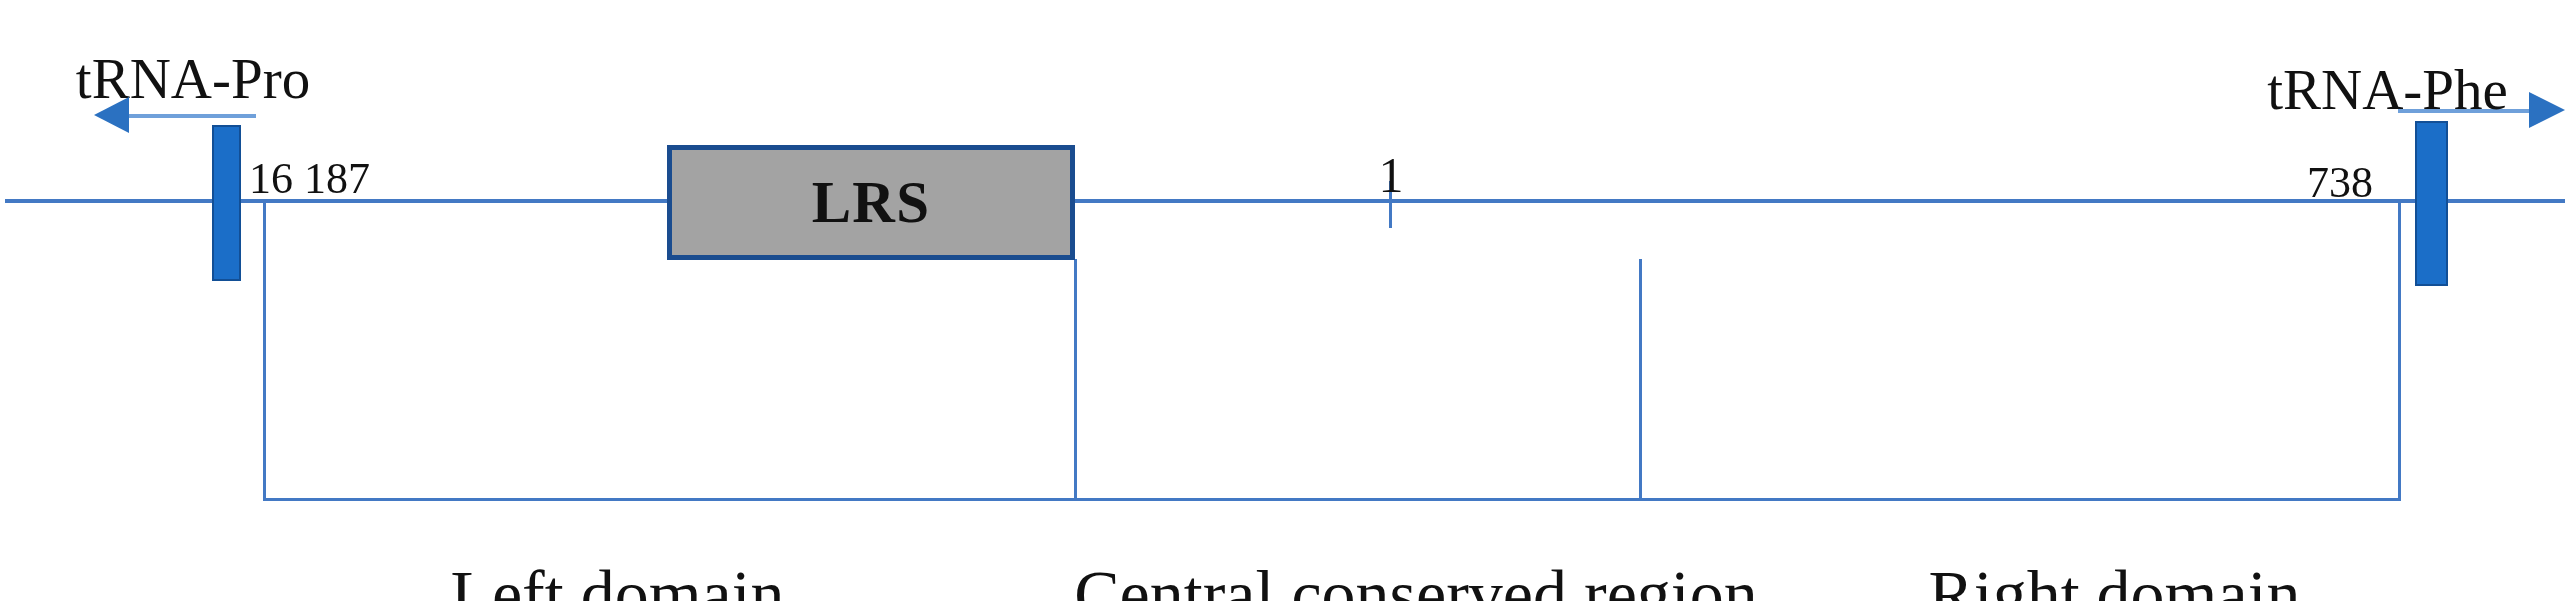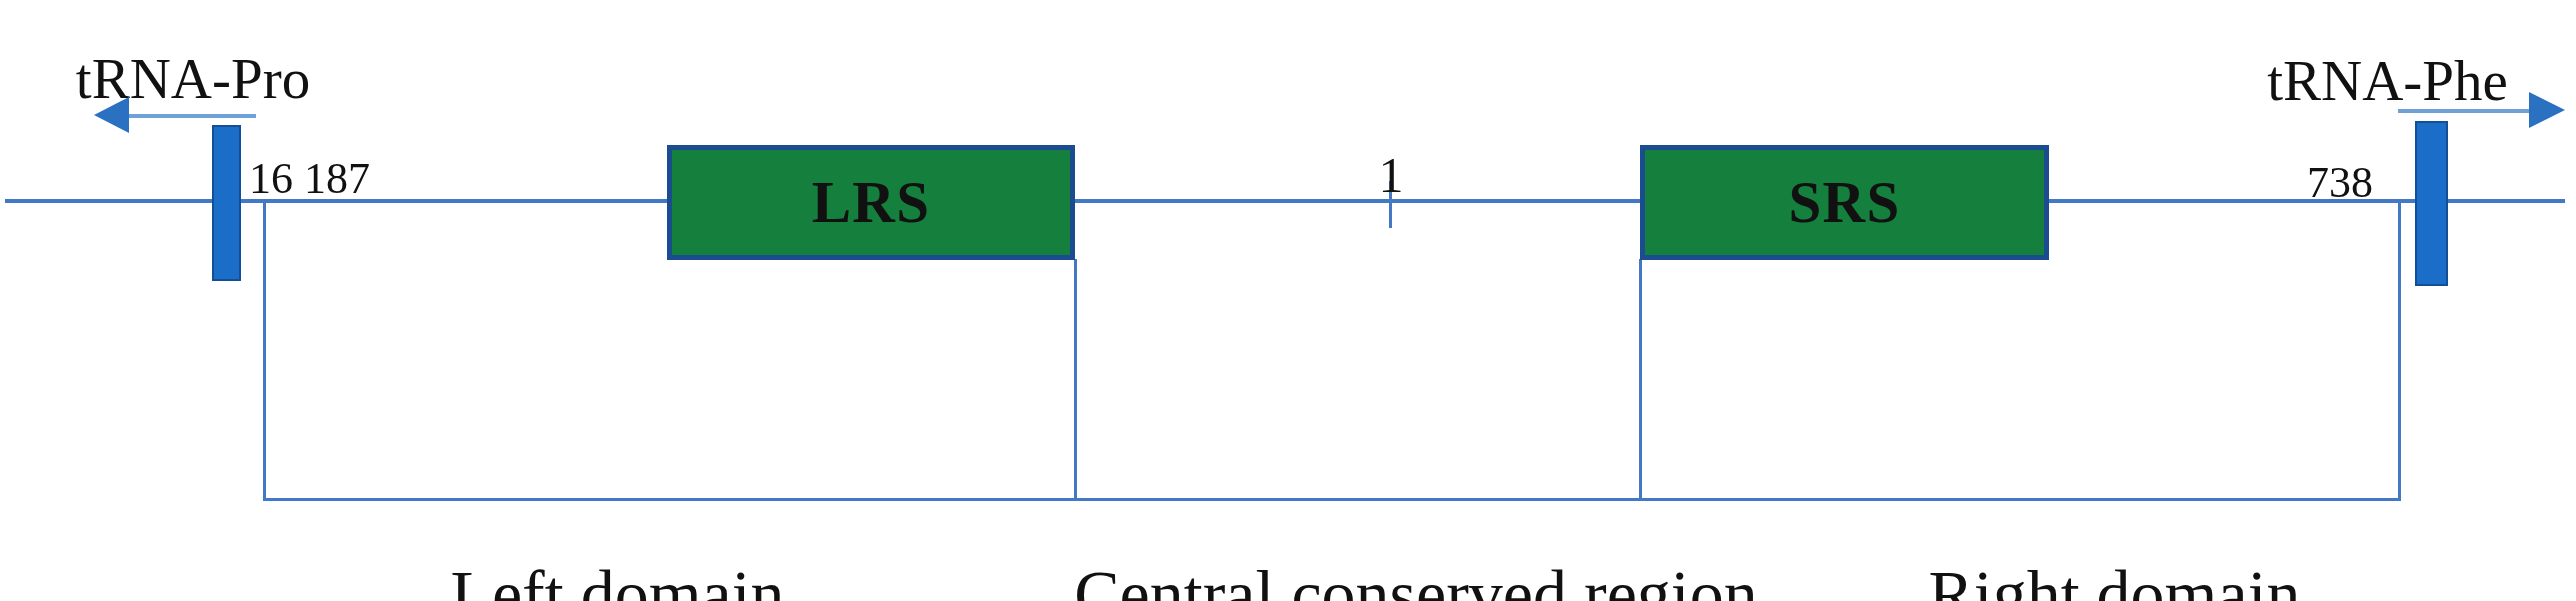--- a/index.html
+++ b/index.html
@@ -13,21 +13,21 @@
     margin-top:40px;
   }
   .abs{position:absolute;}
 
   
   .main-line{left:5px;top:159px;width:2560px;height:3.7px;background:#4379c4;z-index:1;}
 
   
   .gene-label{font-size:57px;line-height:1.0;text-align:center;white-space:nowrap;z-index:5;}
   .trna-pro-label{left:59px;top:10px;width:268px;}
-  .trna-phe-label{left:2244px;top:12px;width:287px;}
+  .trna-phe-label{left:2244px;top:21px;width:287px;}
 
   
   .arrow-shaft{height:4.4px;background:#6fa0da;z-index:4;}
   .arrow-shaft.left{left:122px;top:74px;width:134px;}
   .arrow-shaft.right{left:2398px;top:69px;width:134px;}
   .arrow-head{width:0;height:0;z-index:5;}
   .arrow-head.left{left:94px;top:57px;
     border-top:18.7px solid transparent;border-bottom:18.7px solid transparent;
     border-right:35px solid #2b71c1;}
   .arrow-head.right{left:2529px;top:52px;
@@ -42,21 +42,21 @@
   
   .pos-num{font-size:44px;line-height:1.0;white-space:nowrap;z-index:5;}
   .pos-16187{left:249px;top:117px;}
   .pos-738{left:2307px;top:121px;width:95px;}
   .origin-label{left:1363px;top:110px;width:56px;text-align:center;font-size:50px;line-height:1.0;z-index:5;}
 
   
   .origin-tick{left:1389px;top:141px;width:3.1px;height:47px;background:#4379c4;z-index:2;}
 
   
-  .seq-box{background:#15803d;border:5.6px solid #1a4c8f;z-index:3;
+  .seq-box{background:#a3a3a3;border:5.6px solid #1a4c8f;z-index:3;
     display:flex;align-items:center;justify-content:center;}
   .lrs-box{left:667px;top:105px;width:398px;height:105px;}
   .srs-box{left:1640px;top:105px;width:399px;height:105px;}
   .box-label{font-size:59px;font-weight:bold;line-height:1;letter-spacing:1.2px;}
 
   
   .bracket{background:#4379c4;z-index:1;}
   .bracket.v{width:3.1px;}
   .bracket-left-v{left:263px;top:161px;height:299px;}
   .bracket-lrs-v{left:1074px;top:219px;height:241px;}
@@ -83,23 +83,20 @@
   <div class="abs gene-bar trna-pro-bar"></div>
   <div class="abs pos-num pos-16187">16 187</div>
 
   <div class="abs origin-tick"></div>
   <div class="abs origin-label">1</div>
 
   <div class="abs seq-box lrs-box">
     <span class="box-label">LRS</span>
   </div>
 
-  <div class="abs seq-box srs-box">
-    <span class="box-label">SRS</span>
-  </div>
 
   <div class="abs gene-label trna-phe-label">tRNA-Phe</div>
   <div class="abs arrow-shaft right"></div>
   <div class="abs arrow-head right"></div>
   <div class="abs gene-bar trna-phe-bar"></div>
   <div class="abs pos-num pos-738">738</div>
 
   <div class="abs bracket v bracket-left-v"></div>
   <div class="abs bracket v bracket-lrs-v"></div>
   <div class="abs bracket v bracket-srs-v"></div>

